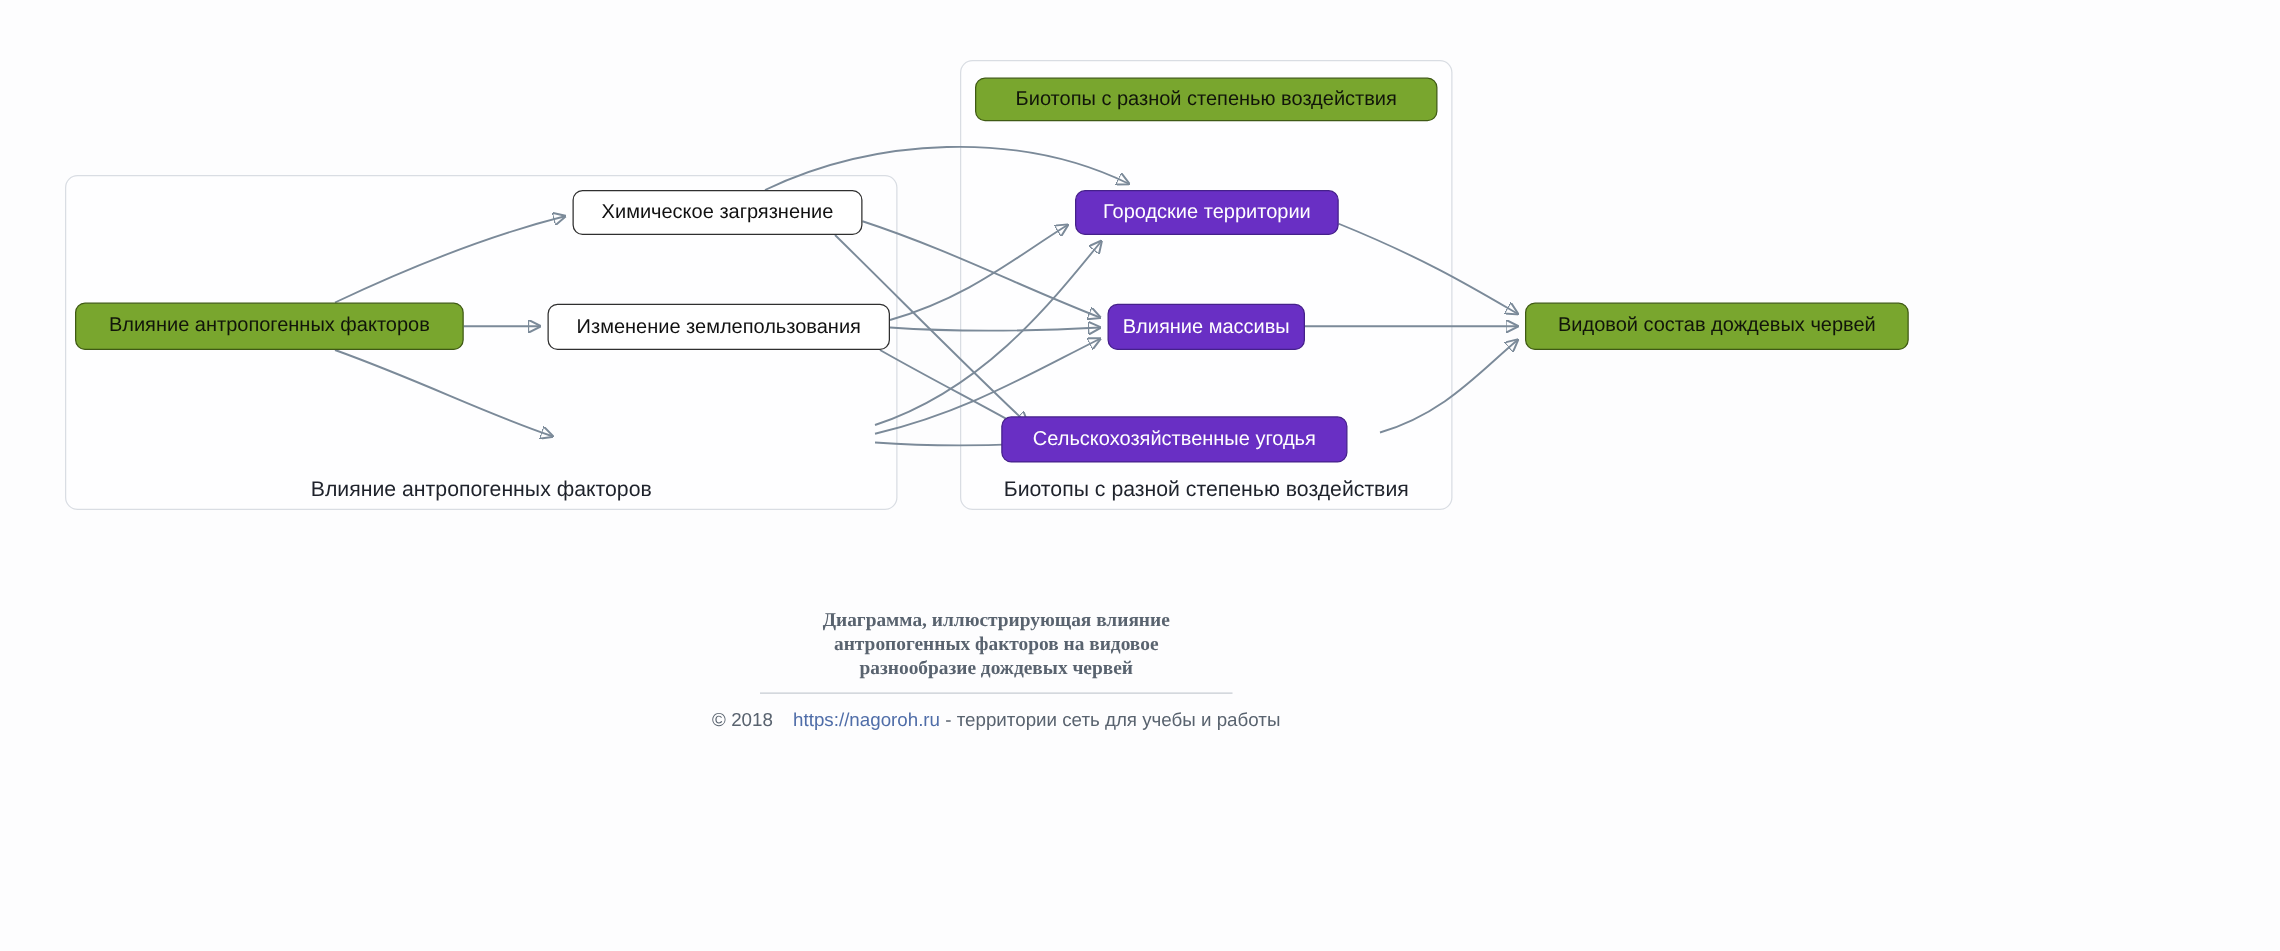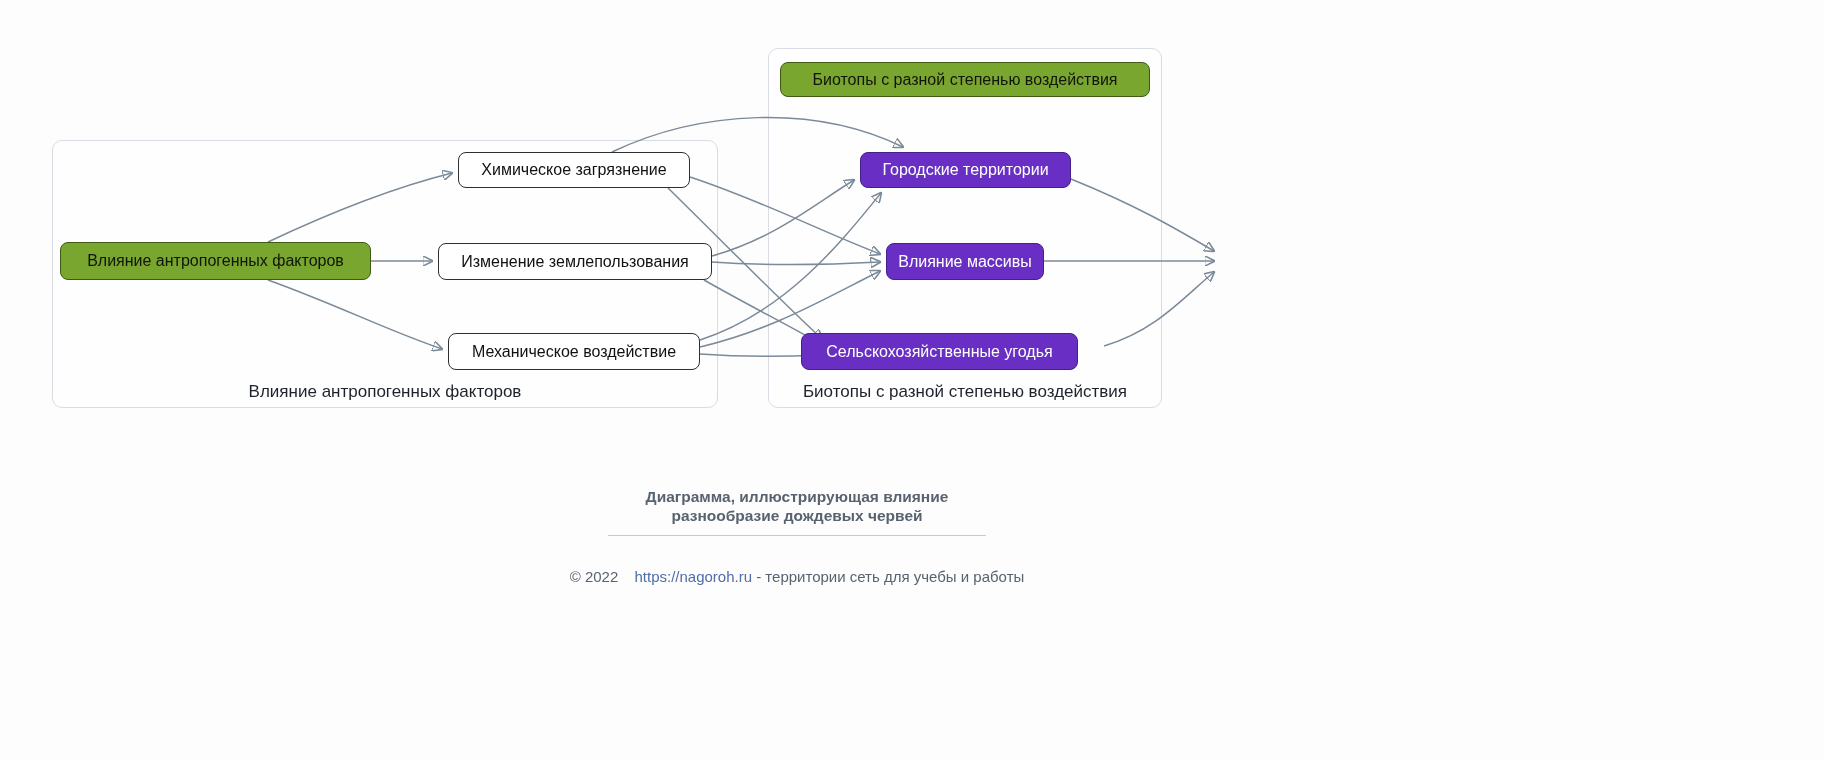--- a/index.html
+++ b/index.html
@@ -24,21 +24,21 @@
   .n-B1{left:458px;top:152px;width:232px;height:36px;}
   .n-B2{left:438px;top:243px;width:274px;height:37px;}
   .n-B3{left:448px;top:333px;width:252px;height:37px;}
   .n-T2{left:780px;top:62px; width:370px;height:35px;}
   .n-C1{left:860px;top:152px;width:211px;height:36px;}
   .n-C2{left:886px;top:243px;width:158px;height:37px;}
   .n-C3{left:801px;top:333px;width:277px;height:37px;}
   .n-D {left:1220px;top:242px;width:307px;height:38px;}
 
   .caption{position:absolute;left:497px;top:487px;width:600px;text-align:center;color:#59636f;}
-  .caption-line{font-weight:bold;font-size:15.5px;line-height:19px;}
+  .caption-line{font-weight:bold;font-size:15.5px;line-height:19px;font-family:Liberation Serif, serif;}
   .caption-rule{width:378px;margin:10px auto 0;border-top:1px solid #c6cbd2;height:0;}
   .footer{position:absolute;left:497px;top:568px;width:600px;text-align:center;font-size:15px;line-height:18px;color:#59636f;}
   .footer .link{color:#4f6da8;cursor:pointer;margin-left:12px;}
 </style>
 </head>
 <body>
 
 <div class="canvas">
 
   <div class="group g1">
@@ -71,27 +71,28 @@
     <path d="M700,354 C742,357 780,357 821,355" marker-end="url(#arrow)"></path>
 
     <path d="M1071,179 C1140,207 1178,230 1214,251" marker-end="url(#arrow)"></path>
     <path d="M1044,261 C1102,261 1158,261 1214,261" marker-end="url(#arrow)"></path>
     <path d="M1104,346 C1155,331 1182,299 1214,272" marker-end="url(#arrow)"></path>
   </svg>
 
   <div class="node green n-A">Влияние антропогенных факторов</div>
   <div class="node white n-B2">Изменение землепользования</div>
   <div class="node white n-B1">Химическое загрязнение</div>
-  <div class="node white n-B3">Механическое воздействие</div>
   <div class="node green n-T2">Биотопы с разной степенью воздействия</div>
   <div class="node purple n-C1">Городские территории</div>
   <div class="node purple n-C2">Влияние массивы</div>
   <div class="node purple n-C3">Сельскохозяйственные угодья</div>
+  <div class="node green n-D">Видовой состав дождевых червей</div>
 
   <div class="caption">
     <div class="caption-line">Диаграмма, иллюстрирующая влияние</div>
+    <div class="caption-line">антропогенных факторов на видовое</div>
     <div class="caption-line">разнообразие дождевых червей</div>
     <div class="caption-rule"></div>
   </div>
 
-  <div class="footer"><span>© 2022 </span><span class="link">https://nagoroh.ru</span><span> - территории сеть для учебы и работы</span></div>
+  <div class="footer"><span>© 2018 </span><span class="link">https://nagoroh.ru</span><span> - территории сеть для учебы и работы</span></div>
 
 </div>
 
 </body></html>

